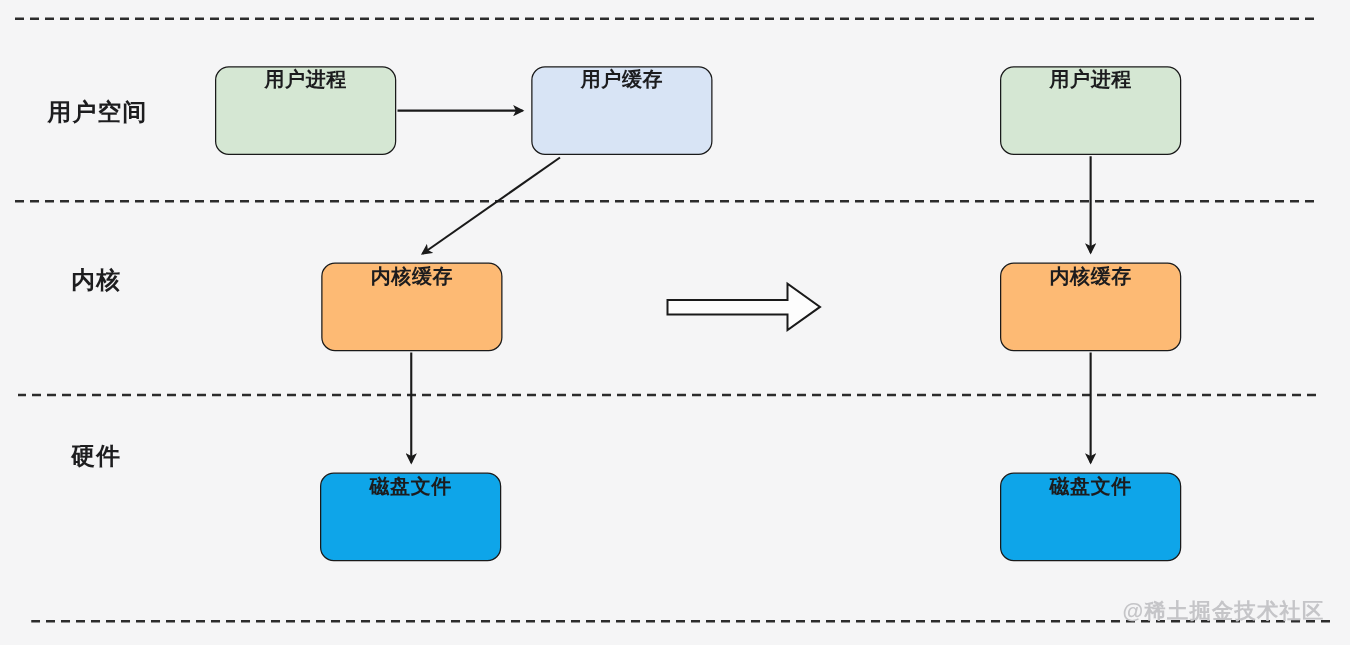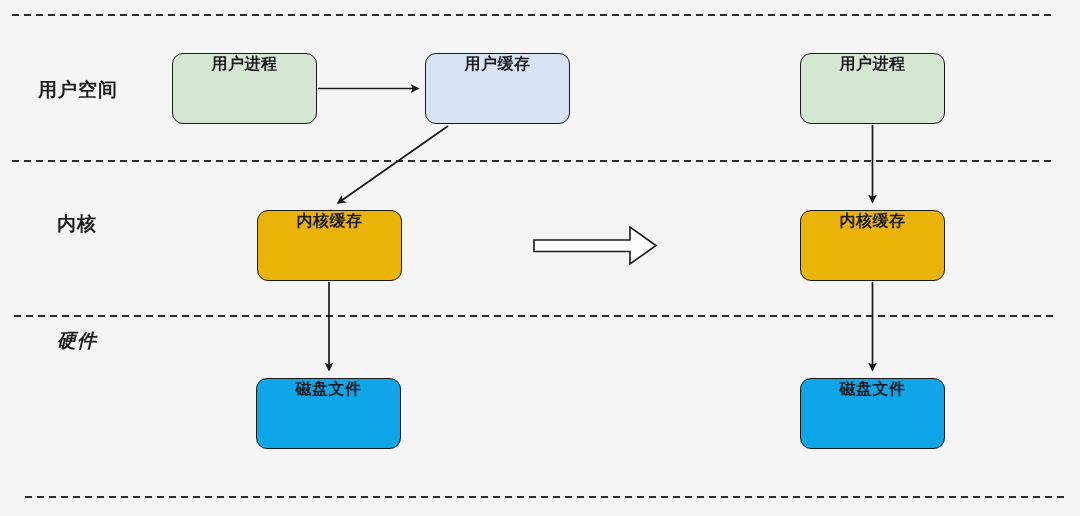--- a/index.html
+++ b/index.html
@@ -26,39 +26,39 @@
   .region-label {
     position: absolute;
     font-size: 19px;
     font-weight: 700;
     color: #1d1d1f;
     letter-spacing: 1px;
     white-space: nowrap;
   }
   .region-user   { left: 38px; top: 77px; }
   .region-kernel { left: 57px; top: 211px; }
-  .region-hw     { left: 57px; top: 328px; font-style: italic; }
+  .region-hw     { left: 57px; top: 352px; }
   .node {
     position: absolute;
     width: 145px;
     height: 71px;
     border: 1.6px solid #1a1a1a;
     border-radius: 11px;
     box-sizing: border-box;
     display: flex;
     align-items: flex-start;
     justify-content: center;
     font-size: 16px;
     font-weight: 700;
     color: #1c1c1e;
     letter-spacing: 0.5px;
   }
   .fill-green { background: #d5e7d3; }
   .fill-blue  { background: #d8e4f5; }
-  .fill-pink  { background: #eab308; }
+  .fill-pink  { background: #fdba74; }
   .fill-gray  { background: #0ea5e9; }
 
   .node-l-user   { left: 172px; top: 53px; }
   .node-l-ubuf   { left: 425px; top: 53px; }
   .node-l-kbuf   { left: 257px; top: 210px; }
   .node-l-disk   { left: 256px; top: 378px; }
   .node-r-user   { left: 800px; top: 53px; }
   .node-r-kbuf   { left: 800px; top: 210px; }
   .node-r-disk   { left: 800px; top: 378px; }
 
@@ -130,14 +130,15 @@
 
     <line x1="329" y1="282" x2="329" y2="370" stroke="#1a1a1a" stroke-width="1.7" marker-end="url(#arrowhead)"></line>
 
     <line x1="872.5" y1="125" x2="872.5" y2="202" stroke="#1a1a1a" stroke-width="1.7" marker-end="url(#arrowhead)"></line>
 
     <line x1="872.5" y1="282" x2="872.5" y2="370" stroke="#1a1a1a" stroke-width="1.7" marker-end="url(#arrowhead)"></line>
 
     <polygon points="534,240 630,240 630,227 656,245.5 630,264 630,251.5 534,251.5" fill="#fdfdfd" stroke="#1a1a1a" stroke-width="1.6" stroke-linejoin="miter"></polygon>
   </svg>
 
+  <div class="watermark">@稀土掘金技术社区</div>
 
 </div>
 
 </body></html>

